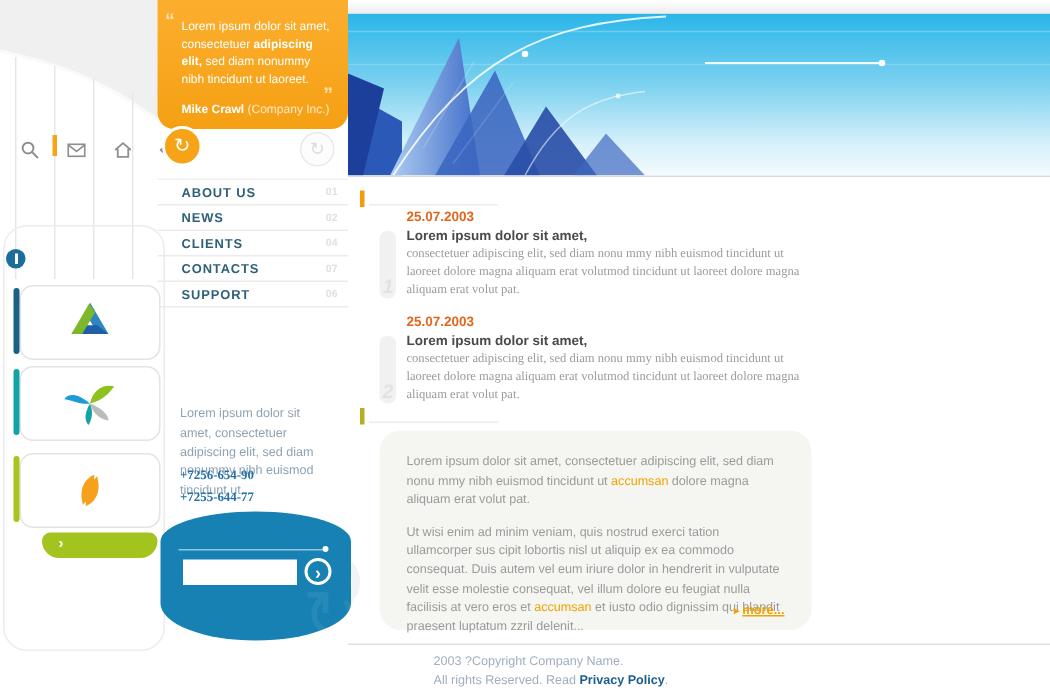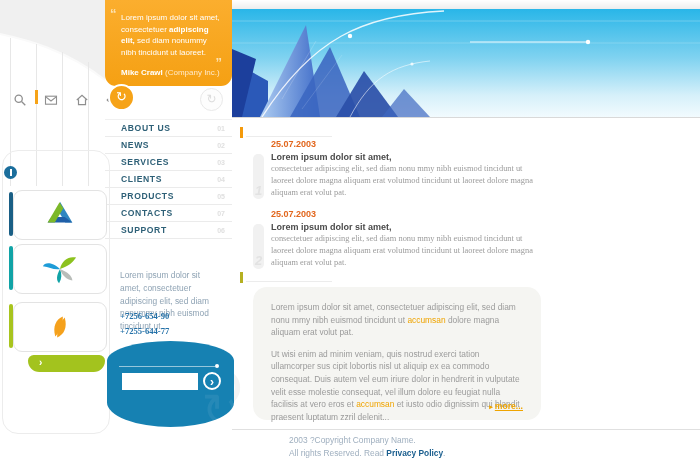--- a/index.html
+++ b/index.html
@@ -208,30 +208,22 @@
   <nav class="menu">
     <div class="menu-item">
       <span class="lbl">ABOUT US</span>
       <span class="num">01</span>
     </div>
     <div class="menu-item">
       <span class="lbl">NEWS</span>
       <span class="num">02</span>
     </div>
     <div class="menu-item">
-      <span class="lbl">SERVICES</span>
-      <span class="num">03</span>
-    </div>
-    <div class="menu-item">
       <span class="lbl">CLIENTS</span>
       <span class="num">04</span>
-    </div>
-    <div class="menu-item">
-      <span class="lbl">PRODUCTS</span>
-      <span class="num">05</span>
     </div>
     <div class="menu-item">
       <span class="lbl">CONTACTS</span>
       <span class="num">07</span>
     </div>
     <div class="menu-item">
       <span class="lbl">SUPPORT</span>
       <span class="num">06</span>
     </div>
   </nav>

